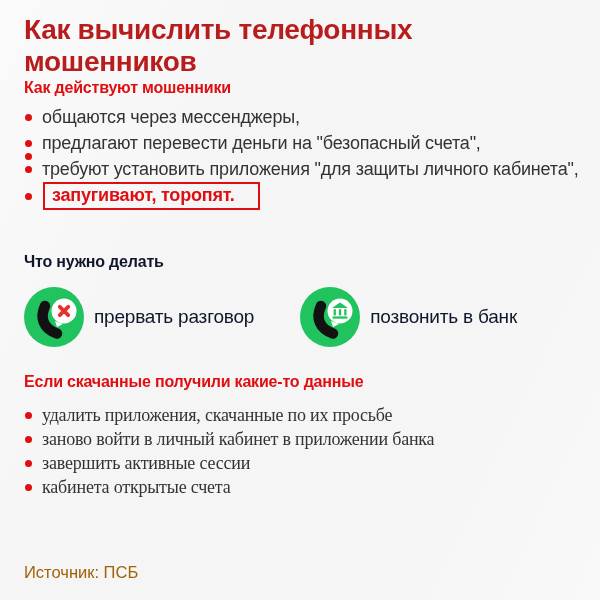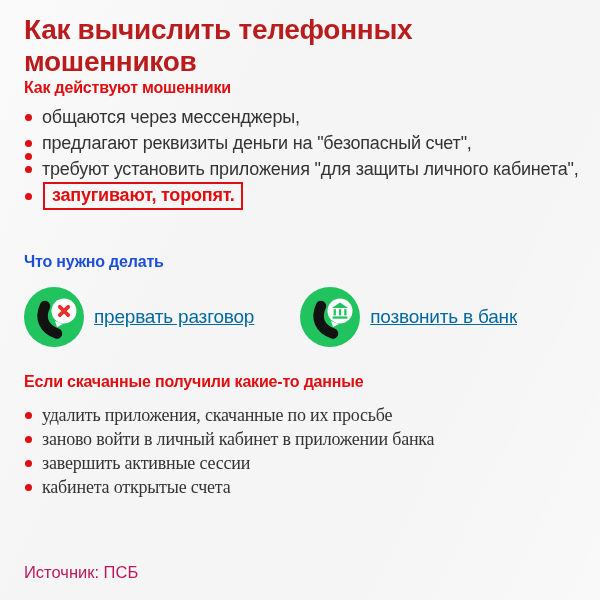--- a/index.html
+++ b/index.html
@@ -18,21 +18,21 @@
       linear-gradient(295deg, rgba(255,255,255,0.4) 0%, rgba(255,255,255,0) 30%);
     pointer-events: none;
   }
   .page-title {
     position: absolute; left: 24px; top: 14px; width: 566px;
     font-size: 28px; line-height: 32px; font-weight: 700;
     color: #b91c1c; letter-spacing: -0.3px;
   }
   h2 { font-size: 16px; line-height: 24px; font-weight: 700; letter-spacing: -0.2px; }
   .red-heading   { color: #e00d11; }
-  .green-heading { color: #1d4ed8; }
+  .green-heading { color: #0f172a; }
   .h-how { position: absolute; left: 24px; top: 76px; }
   .h-do  { position: absolute; left: 24px; top: 250px; }
   .h-if  { position: absolute; left: 24px; top: 370px; }
 
   ul.bullets { position: absolute; left: 24px; width: 572px; list-style: none; }
   .list-how { top: 104px; }
   .list-if  { top: 403px; }
   ul.bullets li {
     position: relative; padding-left: 18px;
     font-size: 18px; color: #333333; letter-spacing: -0.2px;
@@ -40,45 +40,45 @@
   .list-how li { line-height: 26px; }
   .list-if  li { line-height: 24px; font-family: Liberation Serif, serif; }
   .dot {
     position: absolute; left: 1px; top: 50%; margin-top: -3.5px;
     width: 7px; height: 7px; border-radius: 50%;
     background: #e00d11; display: inline-block;
   }
   .boxed {
     display: inline-block;
     border: 2px solid #e00d11; color: #e00d11; font-weight: 700;
-    padding: 0 6px 1px 7px; line-height: 23px; margin-left: 1px;
+    padding: 0 23px 1px 7px; line-height: 23px; margin-left: 1px;
   }
 
   .actions { position: absolute; left: 24px; top: 287px; display: flex; align-items: center; }
   .action  { display: flex; align-items: center; }
   .action + .action { margin-left: 46px; }
   .action-icon { width: 60px; height: 60px; display: inline-block; }
-  .action-label { margin-left: 10px; font-size: 19px; color: #0369a1; letter-spacing: -0.2px; text-decoration: underline; }
+  .action-label { margin-left: 10px; font-size: 19px; color: #0f172a; letter-spacing: -0.2px; }
 
   .source {
     position: absolute; left: 24px; top: 563px;
-    font-size: 16.5px; color: #be185d;
+    font-size: 16.5px; color: #a16207;
   }
 </style>
 </head>
 <body>
 
 <div class="bg-sheen"></div>
 
 <h1 class="page-title">Как вычислить телефонных мошенников</h1>
 
 <h2 class="red-heading h-how">Как действуют мошенники</h2>
 <ul class="bullets list-how">
   <li><span class="dot"></span><span>общаются через мессенджеры,</span></li>
-  <li><span class="dot"></span><span>предлагают реквизиты деньги  на "безопасный счет",</span></li>
+  <li><span class="dot"></span><span>предлагают перевести деньги  на "безопасный счета",</span></li>
   <li><span class="dot"></span></li>
   <li><span class="dot"></span><span>требуют установить приложения "для защиты личного кабинета",</span></li>
   <li><span class="dot"></span><span class="boxed">запугивают, торопят.</span></li>
 </ul>
 
 <h2 class="green-heading h-do">Что нужно делать</h2>
 <div class="actions">
   <div class="action">
     <span class="action-icon">
       <svg viewBox="0 0 60 60" width="60" height="60">

